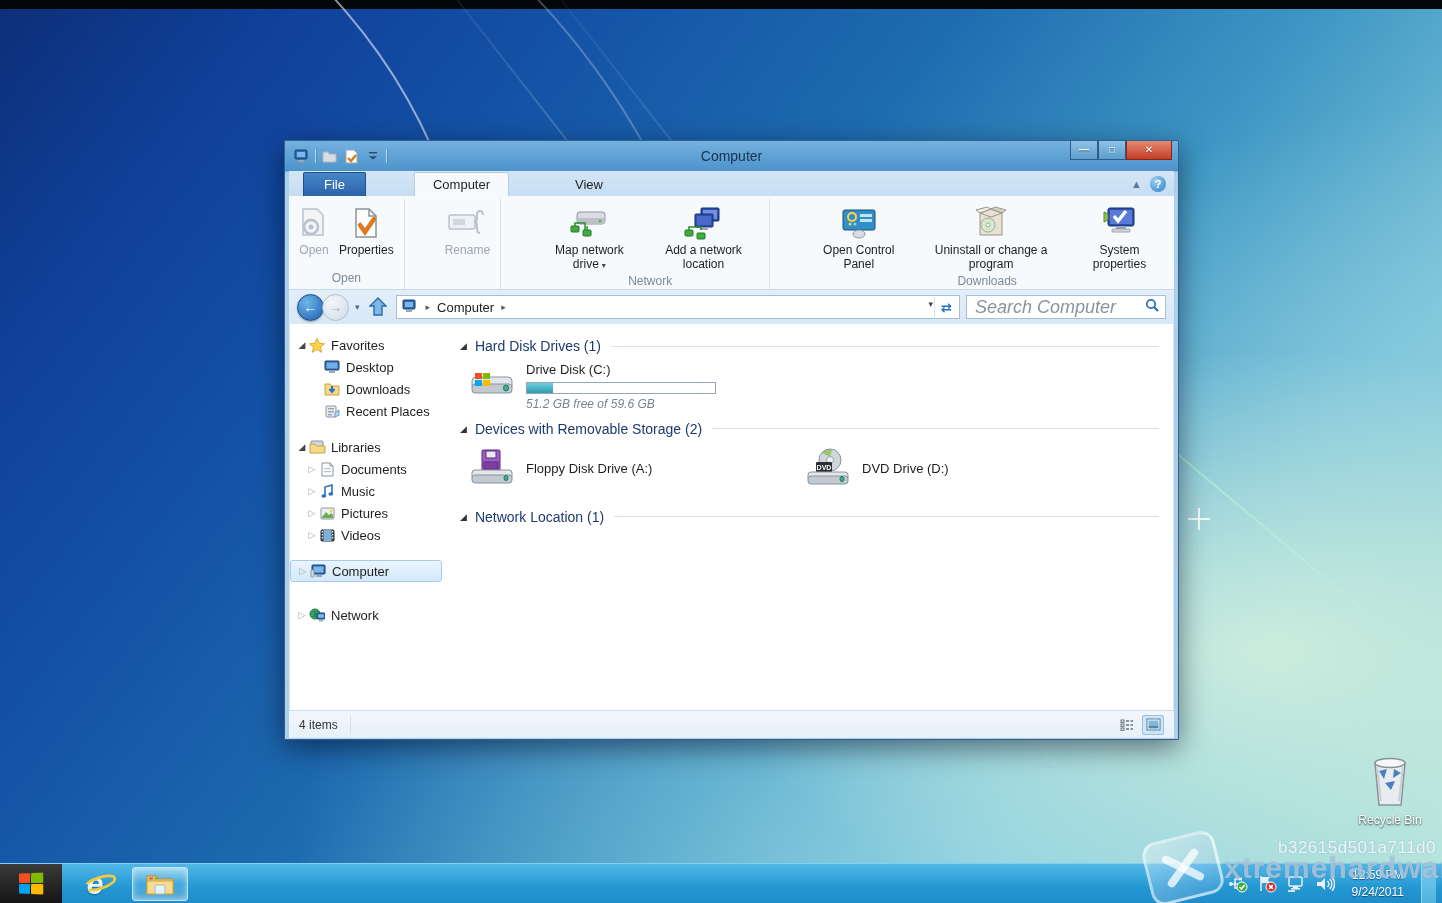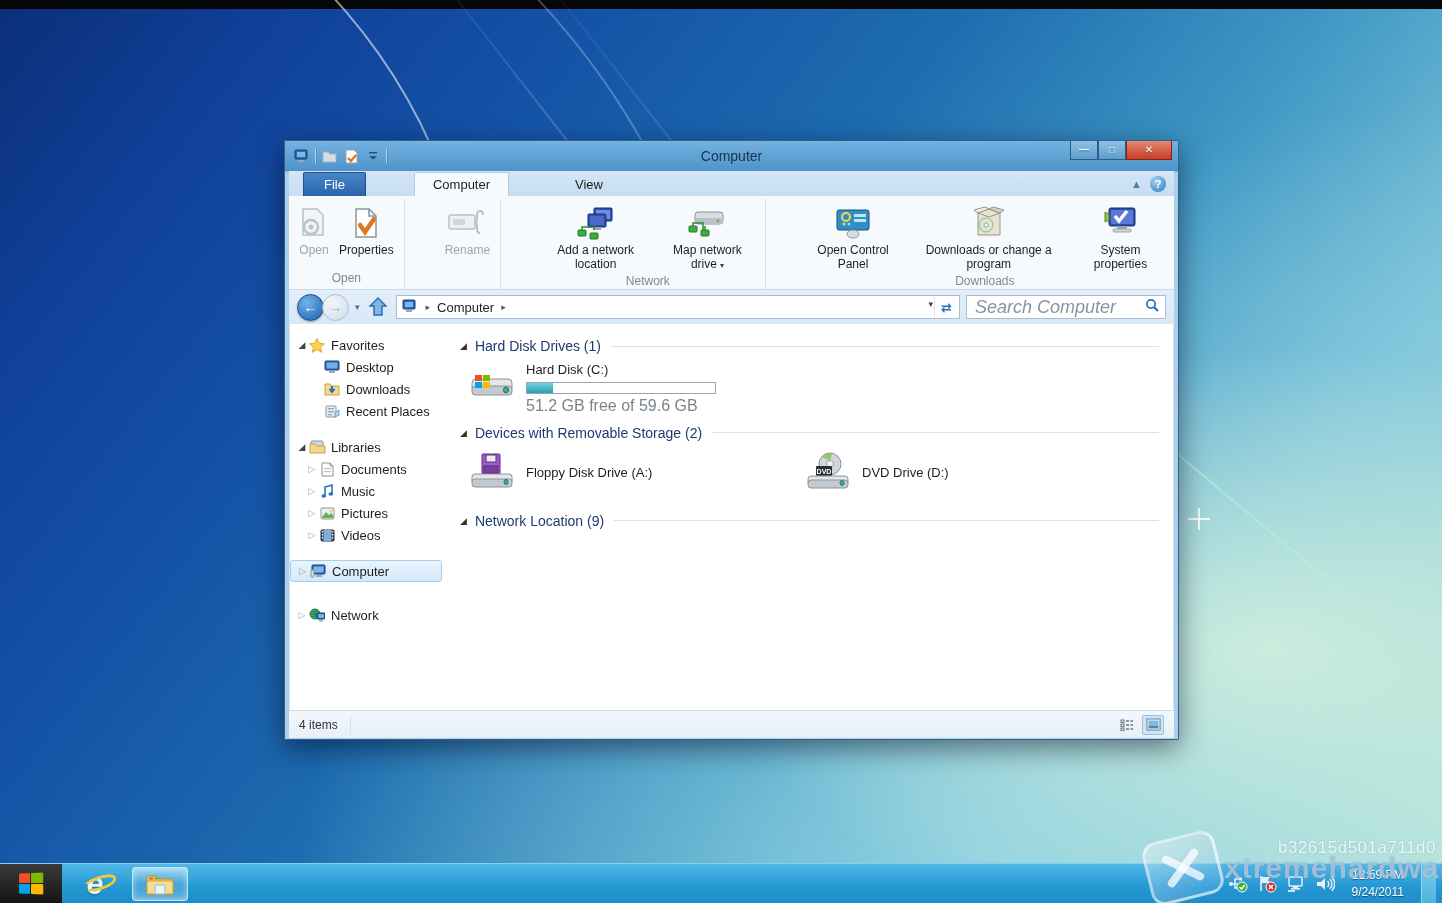--- a/index.html
+++ b/index.html
@@ -104,21 +104,21 @@
   .sb-gap{height:14px;}
   .sb-sel{background:linear-gradient(#eaf4fd,#d4e9fb);border:1px solid #a8cdeb;border-radius:3px;margin-right:8px;}
   
   .main{flex:1;padding:8px 14px 0 10px;position:relative;}
   .sec-head{display:flex;align-items:center;font-size:14px;color:#1c3a6e;margin:6px 0 8px;}
   .sec-head .tri{font-size:9px;color:#333;margin-right:8px;}
   .sec-head .rule{flex:1;height:1px;background:#d9e2ec;margin-left:10px;}
   .item{display:flex;align-items:center;margin:2px 0 10px 6px;}
   .item .ic48{width:52px;height:46px;display:flex;align-items:center;justify-content:center;margin-right:8px;flex:none;}
   .iname{font-size:13px;color:#1e1e1e;line-height:1.3;}
-  .isub{font-size:16px;color:#7a838c;}
+  .isub{font-size:12px;color:#7a838c;font-style:italic;}
   .capbar{width:190px;height:12px;border:1px solid #97a5b2;background:#fff;margin:3px 0;position:relative;}
   .capfill{height:100%;background:linear-gradient(#6fd0de,#2f9cb0);}
   .two-col{display:flex;}
   .two-col .item{width:330px;}
   
   .statusbar{height:28px;background:linear-gradient(#f2f7fc,#e7f0f8);border-top:1px solid #cfdce8;
     display:flex;align-items:center;font-size:12px;color:#333;padding:0 10px;}
   .statusbar .count{padding-right:12px;border-right:1px solid #d5dfe9;height:18px;display:flex;align-items:center;}
   .view-toggles{margin-left:auto;display:flex;gap:4px;}
   .vbtn{width:22px;height:20px;display:flex;align-items:center;justify-content:center;border-radius:2px;}
@@ -147,20 +147,33 @@
 
 <div class="desktop">
   <div class="top-black"></div>
   <div class="arc arc1"></div>
   <div class="arc arc2"></div>
   <div class="streak streak1"></div>
   <div class="streak streak2"></div>
   <div class="streak streak3"></div>
   <div class="sparkle"></div>
 
+  <div class="recycle">
+    <span>
+      <svg width="46" height="52" viewBox="0 0 46 52">
+        <path d="M8 8 L38 8 L34 50 L12 50 Z" fill="#e8ecef" stroke="#8a9298" stroke-width="1.5"></path>
+        <ellipse cx="23" cy="8" rx="15" ry="4.5" fill="#f5f7f8" stroke="#8a9298" stroke-width="1.5"></ellipse>
+        <path d="M12 16 L20 14 L17 24 Z" fill="#4a7fc0"></path>
+        <path d="M27 14 L34 18 L26 23 Z" fill="#4a7fc0"></path>
+        <path d="M18 28 L28 26 L24 35 Z" fill="#4a7fc0"></path>
+        <path d="M10 12 L14 46 M36 12 L32 46" stroke="#c9cfd4" stroke-width="2" fill="none"></path>
+      </svg>
+    </span>
+    <div class="rb-label">Recycle Bin</div>
+  </div>
 
   <div class="build-mark">b32615d501a711d0</div>
 </div>
 
 <div class="window">
 
   <div class="titlebar">
     <div class="qat">
       <span class="qat-btn">
         <svg width="16" height="14" viewBox="0 0 16 14">
@@ -251,48 +264,48 @@
               </svg>
           </span>
           <span>Rename</span>
         </div>
       </div>
       <div class="glabel"></div>
     </div>
 
     <div class="rgroup">
       <div class="rbuttons">
+        <div class="rbtn">
+          <span class="ric">
+            <svg width="40" height="34" viewBox="0 0 40 34">
+                <rect x="8" y="6" width="28" height="12" rx="3" fill="#d9dde1" stroke="#8a949e"></rect>
+                <rect x="8" y="12" width="28" height="6" rx="2" fill="#b9c0c6"></rect>
+                <circle cx="31" cy="15" r="1.5" fill="#6fae4e"></circle>
+                <rect x="2" y="20" width="8" height="6" rx="1" fill="#3fae3f" stroke="#1f7a1f"></rect>
+                <rect x="14" y="24" width="8" height="6" rx="1" fill="#3fae3f" stroke="#1f7a1f"></rect>
+                <path d="M6 20 v-3 h10 v7 M18 24 v-4" stroke="#2f8a2f" stroke-width="1.5" fill="none"></path>
+              </svg>
+          </span>
+          <span><span>Map network drive</span><span class="dd-arrow">▾</span></span>
+        </div>
         <div class="rbtn">
           <span class="ric">
             <svg width="40" height="34" viewBox="0 0 40 34">
                 <rect x="18" y="2" width="18" height="13" rx="1" fill="#2f4fae" stroke="#17306f"></rect>
                 <rect x="20" y="4" width="14" height="9" fill="#6f8fe0"></rect>
                 <rect x="12" y="8" width="18" height="13" rx="1" fill="#2f4fae" stroke="#17306f"></rect>
                 <rect x="14" y="10" width="14" height="9" fill="#4a6ac8"></rect>
                 <rect x="17" y="21" width="8" height="3" fill="#9aa4ae"></rect>
                 <rect x="2" y="24" width="8" height="6" rx="1" fill="#3fae3f" stroke="#1f7a1f"></rect>
                 <path d="M6 24 v-3 h12 v3" stroke="#2f8a2f" stroke-width="1.5" fill="none"></path>
                 <rect x="14" y="27" width="8" height="6" rx="1" fill="#3fae3f" stroke="#1f7a1f"></rect>
               </svg>
           </span>
           <span>Add a network location</span>
         </div>
-        <div class="rbtn">
-          <span class="ric">
-            <svg width="40" height="34" viewBox="0 0 40 34">
-                <rect x="8" y="6" width="28" height="12" rx="3" fill="#d9dde1" stroke="#8a949e"></rect>
-                <rect x="8" y="12" width="28" height="6" rx="2" fill="#b9c0c6"></rect>
-                <circle cx="31" cy="15" r="1.5" fill="#6fae4e"></circle>
-                <rect x="2" y="20" width="8" height="6" rx="1" fill="#3fae3f" stroke="#1f7a1f"></rect>
-                <rect x="14" y="24" width="8" height="6" rx="1" fill="#3fae3f" stroke="#1f7a1f"></rect>
-                <path d="M6 20 v-3 h10 v7 M18 24 v-4" stroke="#2f8a2f" stroke-width="1.5" fill="none"></path>
-              </svg>
-          </span>
-          <span><span>Map network drive</span><span class="dd-arrow">▾</span></span>
-        </div>
       </div>
       <div class="glabel">Network</div>
     </div>
 
     <div class="rgroup">
       <div class="rbuttons">
         <div class="rbtn">
           <span class="ric">
             <svg width="36" height="34" viewBox="0 0 36 34">
                 <rect x="2" y="4" width="32" height="20" rx="2" fill="#2f8fc6" stroke="#17507a"></rect>
@@ -310,21 +323,21 @@
           <span class="ric">
             <svg width="34" height="36" viewBox="0 0 34 36">
                 <path d="M6 8 L17 4 L28 8 L28 30 L6 30 Z" fill="#e7e2d4" stroke="#9a948a"></path>
                 <path d="M6 8 L17 12 L28 8" fill="none" stroke="#9a948a"></path>
                 <path d="M6 8 L2 5 L13 2 L17 4 Z" fill="#f2eee2" stroke="#9a948a"></path>
                 <path d="M28 8 L32 5 L21 2 L17 4 Z" fill="#d8d2c2" stroke="#9a948a"></path>
                 <circle cx="14" cy="20" r="7" fill="#d6e8d0" stroke="#9ab08e"></circle>
                 <circle cx="14" cy="20" r="2" fill="#fff" stroke="#9ab08e"></circle>
               </svg>
           </span>
-          <span>Downloads or change a program</span>
+          <span>Uninstall or change a program</span>
         </div>
         <div class="rbtn">
           <span class="ric">
             <svg width="36" height="34" viewBox="0 0 36 34">
                 <rect x="6" y="2" width="26" height="18" rx="2" fill="#2f4fae" stroke="#17306f"></rect>
                 <rect x="8" y="4" width="22" height="14" fill="#5a7ad8"></rect>
                 <rect x="14" y="20" width="10" height="3" fill="#9aa4ae"></rect>
                 <rect x="10" y="23" width="18" height="3" rx="1" fill="#cfd6dc" stroke="#9aa4ae"></rect>
                 <path d="M12 10 l4 5 l8 -10" stroke="#fff" stroke-width="3.4" fill="none"></path>
                 <path d="M2 6 l4 2 v6 l-4 2 Z" fill="#8fc24e" stroke="#5a8a2a"></path>
@@ -525,21 +538,21 @@
             <ellipse cx="38" cy="23" rx="2.5" ry="3" fill="#3fae8f" stroke="#1f7a5f"></ellipse>
             <g transform="translate(7,8)">
                 <rect x="0" y="0" width="7" height="6" fill="#f25022"></rect>
                 <rect x="8" y="0" width="7" height="6" fill="#7fba00"></rect>
                 <rect x="0" y="7" width="7" height="6" fill="#00a4ef"></rect>
                 <rect x="8" y="7" width="7" height="6" fill="#ffb900"></rect>
               </g>
           </svg>
         </span>
         <div>
-          <div class="iname">Hard Disk (C:)</div>
+          <div class="iname">Drive Disk (C:)</div>
           <div class="capbar">
             <div class="capfill" style="width: 14%;"></div>
           </div>
           <div class="isub">51.2 GB free of 59.6 GB</div>
         </div>
       </div>
 
       <div class="sec-head">
         <span class="tri">◢</span>
         <span>Devices with Removable Storage (2)</span>
@@ -571,21 +584,21 @@
               <rect x="4" y="28" width="40" height="8" rx="3" fill="#c2c9cf" stroke="#8a949e"></rect>
               <ellipse cx="38" cy="31" rx="2" ry="2.6" fill="#3fae8f" stroke="#1f7a5f"></ellipse>
             </svg>
           </span>
           <div class="iname">DVD Drive (D:)</div>
         </div>
       </div>
 
       <div class="sec-head">
         <span class="tri">◢</span>
-        <span>Network Location (9)</span>
+        <span>Network Location (1)</span>
         <span class="rule"></span>
       </div>
     </div>
   </div>
 
   <div class="statusbar">
     <span class="count">4 items</span>
     <div class="view-toggles">
       <span class="vbtn">
         <svg width="14" height="12" viewBox="0 0 14 12">

